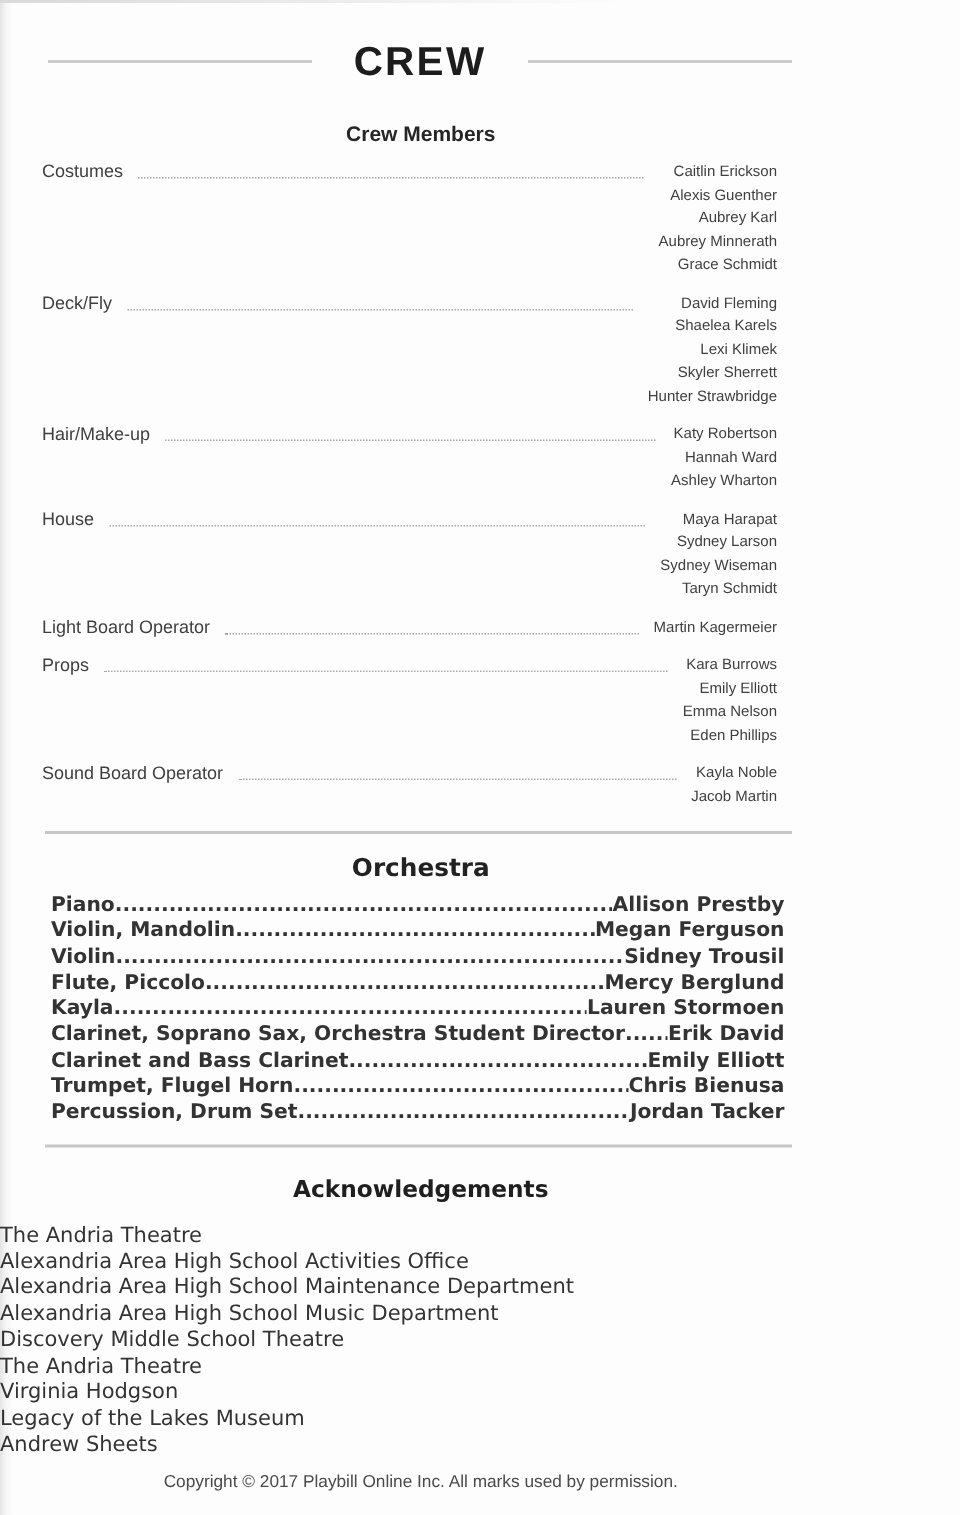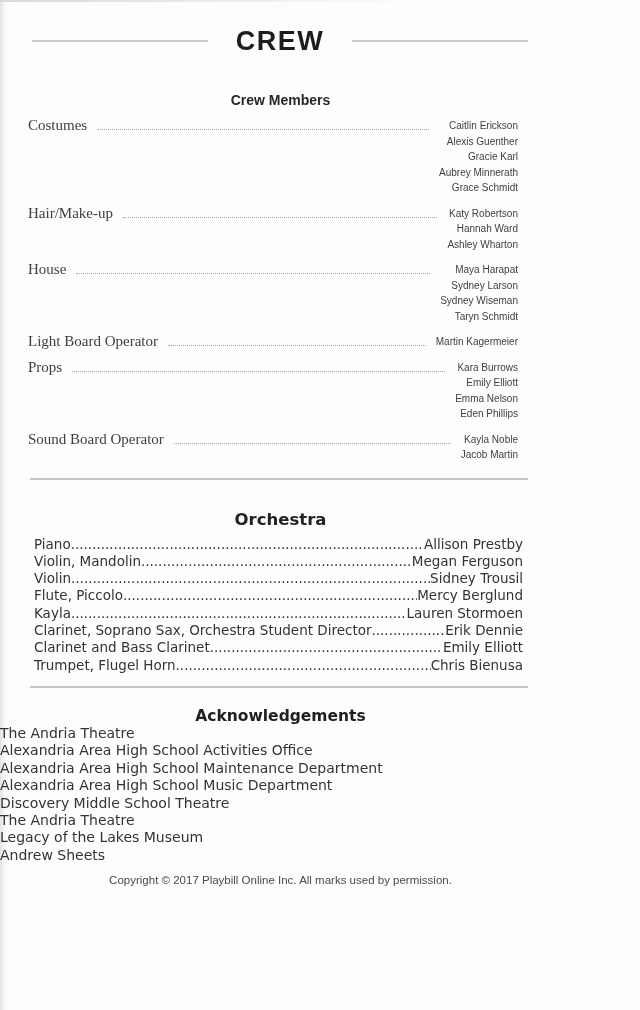--- a/index.html
+++ b/index.html
@@ -30,64 +30,63 @@
   }
   .title-rule { flex: 1; height: 2px; background: #cccccc; }
   .page-title {
     font-size: 27px; font-weight: bold; color: #1d1d1d;
     letter-spacing: 1.5px; margin: 0 28px; line-height: 30px;
   }
 
   
   .crew-heading {
     text-align: center; font-size: 14px; font-weight: bold; color: #262626;
-    margin-top: 36px; margin-bottom: 10px;
+    margin-top: 25px; margin-bottom: 10px;
   }
   .crew-list { padding: 0 43px 0 28px; }
   .crew-row { display: flex; align-items: flex-start; margin-bottom: 10px; }
   .crew-role {
-    flex-shrink: 0; font-size: 15px; line-height: 15.5px; color: #3f3f3f;
+    flex-shrink: 0; font-size: 12px; line-height: 15.5px; color: #3f3f3f;
     white-space: nowrap;
-    font-family: Liberation Serif, serif;
   }
   .crew-leader {
     flex: 1; height: 11px; margin: 0 10px;
     border-bottom: 1px dotted #a8a8a8;
   }
   .crew-names { flex-shrink: 0; text-align: right; }
   .crew-name { font-size: 10px; line-height: 15.5px; color: #3f3f3f; white-space: nowrap; }
 
   
   .divider {
     height: 2px; background: #c6c6c6;
     margin: 0 33px 0 30px;
   }
   .divider.d1 { margin-top: 15px; }
   .divider.d2 { margin-top: 12px; }
 
   
   .orch-heading {
     text-align: center; font-weight: bold; color: #222;
     font-family: "DejaVu Sans", sans-serif; font-size: 16.5px;
-    margin-top: 30px; margin-bottom: 7px;
+    margin-top: 13px; margin-bottom: 7px;
   }
   .orch-list { padding: 0 38px 0 34px; font-family: "DejaVu Sans", sans-serif; }
-  .orch-row { display: flex; align-items: baseline; line-height: 17.3px; }
+  .orch-row { display: flex; align-items: baseline; line-height: 17.3px; font-weight: bold; }
   .orch-label { flex-shrink: 0; font-size: 13.5px; color: #333; white-space: nowrap; }
   .orch-dots { flex: 1; overflow: hidden; white-space: nowrap; font-size: 13.5px; color: #333; }
   .orch-dots::after {
     content: "........................................................................................................................................................................................................";
   }
   .orch-name { flex-shrink: 0; font-size: 13.5px; color: #333; white-space: nowrap; }
 
   
   .ack-heading {
     text-align: center; font-weight: bold; color: #1f1f1f;
     font-family: "DejaVu Sans", sans-serif; font-size: 15.5px;
-    margin-top: 19px; margin-bottom: 0;
+    margin-top: 19px; margin-bottom: 14px;
   }
   .ack-line {
     text-align: left; font-family: "DejaVu Sans", sans-serif;
     font-size: 14px; line-height: 17.4px; color: #333;
   }
 
   
   .copyright {
     text-align: center; font-size: 11.5px; color: #4a4a4a;
     margin-top: 10px;
@@ -106,23 +105,34 @@
 
   <div class="crew-heading">Crew Members</div>
 
   <div class="crew-list" id="crew-rows">
       <div class="crew-row">
         <span class="crew-role">Costumes</span>
         <div class="crew-leader"></div>
         <div class="crew-names">
           <div class="crew-name">Caitlin Erickson</div>
           <div class="crew-name">Alexis Guenther</div>
-          <div class="crew-name">Gracie Karl</div>
+          <div class="crew-name">Aubrey Karl</div>
           <div class="crew-name">Aubrey Minnerath</div>
           <div class="crew-name">Grace Schmidt</div>
+        </div>
+      </div>
+      <div class="crew-row">
+        <span class="crew-role">Deck/Fly</span>
+        <div class="crew-leader"></div>
+        <div class="crew-names">
+          <div class="crew-name">David Fleming</div>
+          <div class="crew-name">Shaelea Karels</div>
+          <div class="crew-name">Lexi Klimek</div>
+          <div class="crew-name">Skyler Sherrett</div>
+          <div class="crew-name">Hunter Strawbridge</div>
         </div>
       </div>
       <div class="crew-row">
         <span class="crew-role">Hair/Make-up</span>
         <div class="crew-leader"></div>
         <div class="crew-names">
           <div class="crew-name">Katy Robertson</div>
           <div class="crew-name">Hannah Ward</div>
           <div class="crew-name">Ashley Wharton</div>
         </div>
@@ -190,44 +200,50 @@
         <span class="orch-name">Mercy Berglund</span>
       </div>
       <div class="orch-row">
         <span class="orch-label">Kayla</span>
         <span class="orch-dots"></span>
         <span class="orch-name">Lauren Stormoen</span>
       </div>
       <div class="orch-row">
         <span class="orch-label">Clarinet, Soprano Sax, Orchestra Student Director</span>
         <span class="orch-dots"></span>
-        <span class="orch-name">Erik Dennie</span>
+        <span class="orch-name">Erik David</span>
       </div>
       <div class="orch-row">
         <span class="orch-label">Clarinet and Bass Clarinet</span>
         <span class="orch-dots"></span>
         <span class="orch-name">Emily Elliott</span>
       </div>
       <div class="orch-row">
         <span class="orch-label">Trumpet, Flugel Horn</span>
         <span class="orch-dots"></span>
         <span class="orch-name">Chris Bienusa</span>
+      </div>
+      <div class="orch-row">
+        <span class="orch-label">Percussion, Drum Set</span>
+        <span class="orch-dots"></span>
+        <span class="orch-name">Jordan Tacker</span>
       </div>
     </div>
 
   <div class="divider d2"></div>
 
   <div class="ack-heading">Acknowledgements</div>
 
   <div id="ack-lines">
       <div class="ack-line">The Andria Theatre</div>
       <div class="ack-line">Alexandria Area High School Activities Office</div>
       <div class="ack-line">Alexandria Area High School Maintenance Department</div>
       <div class="ack-line">Alexandria Area High School Music Department</div>
       <div class="ack-line">Discovery Middle School Theatre</div>
       <div class="ack-line">The Andria Theatre</div>
+      <div class="ack-line">Virginia Hodgson</div>
       <div class="ack-line">Legacy of the Lakes Museum</div>
       <div class="ack-line">Andrew Sheets</div>
     </div>
 
   <div class="copyright">Copyright © 2017 Playbill Online Inc. All marks used by permission.</div>
 
 </div>
 
 </body></html>

